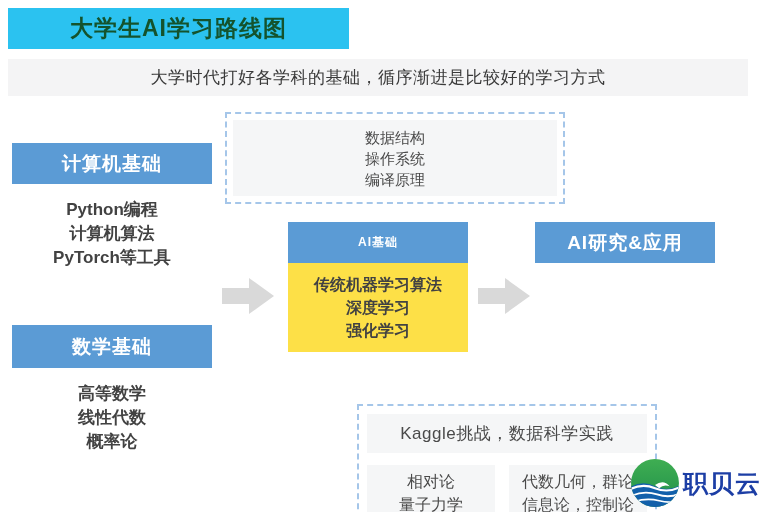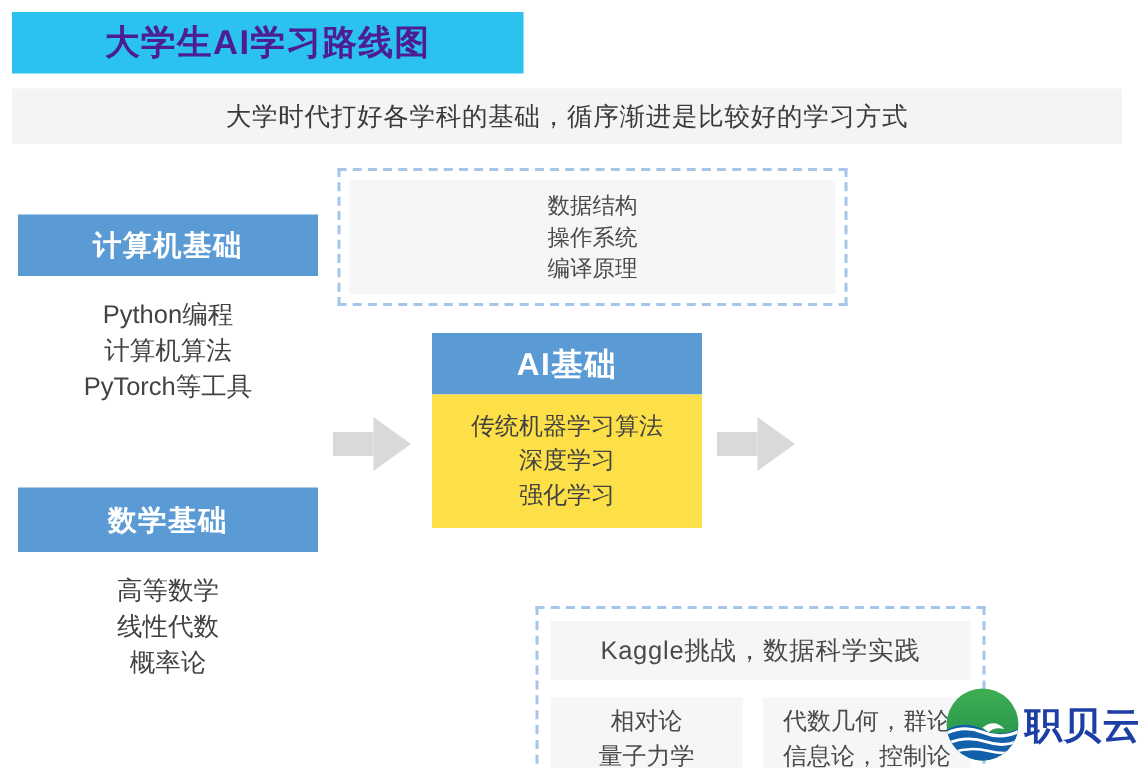--- a/index.html
+++ b/index.html
@@ -6,21 +6,21 @@
   body{
     width:759px;height:512px;position:relative;overflow:hidden;
     background:#ffffff;
     font-family:"Liberation Sans","DejaVu Sans",sans-serif;
     color:#3f3f3f;
   }
   [data-bind]{white-space:pre-line;}
 
   .title-banner{
     position:absolute;left:8px;top:8px;width:341px;height:41px;
-    background:#2bc2f0;color:#4c1d95;font-size:23px;font-weight:bold;
+    background:#2bc2f0;color:#14532d;font-size:23px;font-weight:bold;
     display:flex;align-items:center;justify-content:center;letter-spacing:1px;
   }
   .subtitle-bar{
     position:absolute;left:8px;top:59px;width:740px;height:37px;
     background:#f4f4f5;color:#3a3a3a;font-size:17px;
     display:flex;align-items:center;justify-content:center;letter-spacing:.5px;
   }
 
   .dashed-box{
     position:absolute;border:2px dashed #a5c6e9;background:#ffffff;
@@ -33,30 +33,30 @@
     display:flex;align-items:center;justify-content:center;text-align:center;
   }
   .dashed-top .soft-box{flex:1;font-size:15px;line-height:21px;}
 
   .pillar{position:absolute;}
   .pillar-header{
     background:#5b9bd5;color:#ffffff;font-weight:bold;
     display:flex;align-items:center;justify-content:center;letter-spacing:1px;
   }
   .pillar-body{
-    display:flex;align-items:center;justify-content:center;text-align:center;
+    display:flex;align-items:center;justify-content:center;text-align:center;font-weight:bold;
   }
   .pillar-computer{left:12px;top:143px;width:200px;}
   .pillar-computer .pillar-header{height:41px;font-size:19px;}
   .pillar-computer .pillar-body{height:100px;font-size:17px;line-height:24px;color:#424242;}
   .pillar-math{left:12px;top:325px;width:200px;}
   .pillar-math .pillar-header{height:43px;font-size:19px;}
   .pillar-math .pillar-body{height:100px;font-size:17px;line-height:24px;color:#424242;}
   .pillar-ai-basics{left:288px;top:222px;width:180px;}
-  .pillar-ai-basics .pillar-header{height:41px;font-size:21px;}
+  .pillar-ai-basics .pillar-header{height:41px;font-size:12px;}
   .pillar-ai-basics .pillar-body{height:89px;background:#fde047;font-size:16px;line-height:23px;color:#424242;}
   .pillar-ai-research{left:535px;top:222px;width:180px;}
   .pillar-ai-research .pillar-header{height:41px;font-size:19px;}
   .pillar-ai-research .pillar-body{height:89px;background:#f6f6f7;font-size:16px;line-height:23px;color:#424242;}
 
   .block-arrow{position:absolute;top:278px;width:52px;height:36px;}
   .arrow-1{left:222px;}
   .arrow-2{left:478px;}
   .block-arrow .shaft{
     position:absolute;left:0;top:10px;width:27px;height:16px;background:#d9d9d9;
@@ -111,20 +111,21 @@
 </div>
 
 <div class="pillar pillar-ai-basics">
   <div class="pillar-header" data-bind="pillars.ai_basics.header">AI基础</div>
   <div class="pillar-body" data-bind="pillars.ai_basics.lines">传统机器学习算法
 深度学习
 强化学习</div>
 </div>
 
 <div class="pillar pillar-ai-research">
+  <div class="pillar-header" data-bind="pillars.ai_research.header">AI研究&amp;应用</div>
 </div>
 
 <div class="block-arrow arrow-1">
   <div class="shaft"></div>
     <div class="head"></div>
 </div>
 <div class="block-arrow arrow-2">
   <div class="shaft"></div>
     <div class="head"></div>
 </div>

